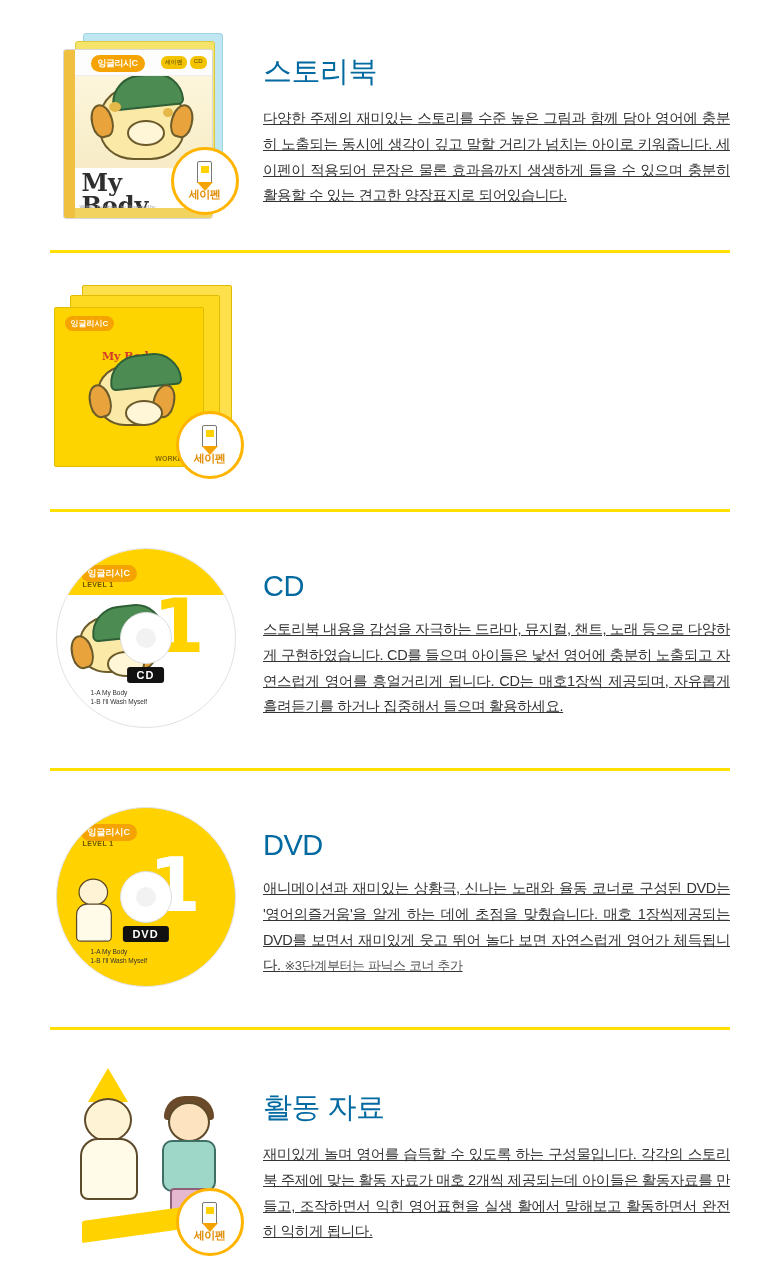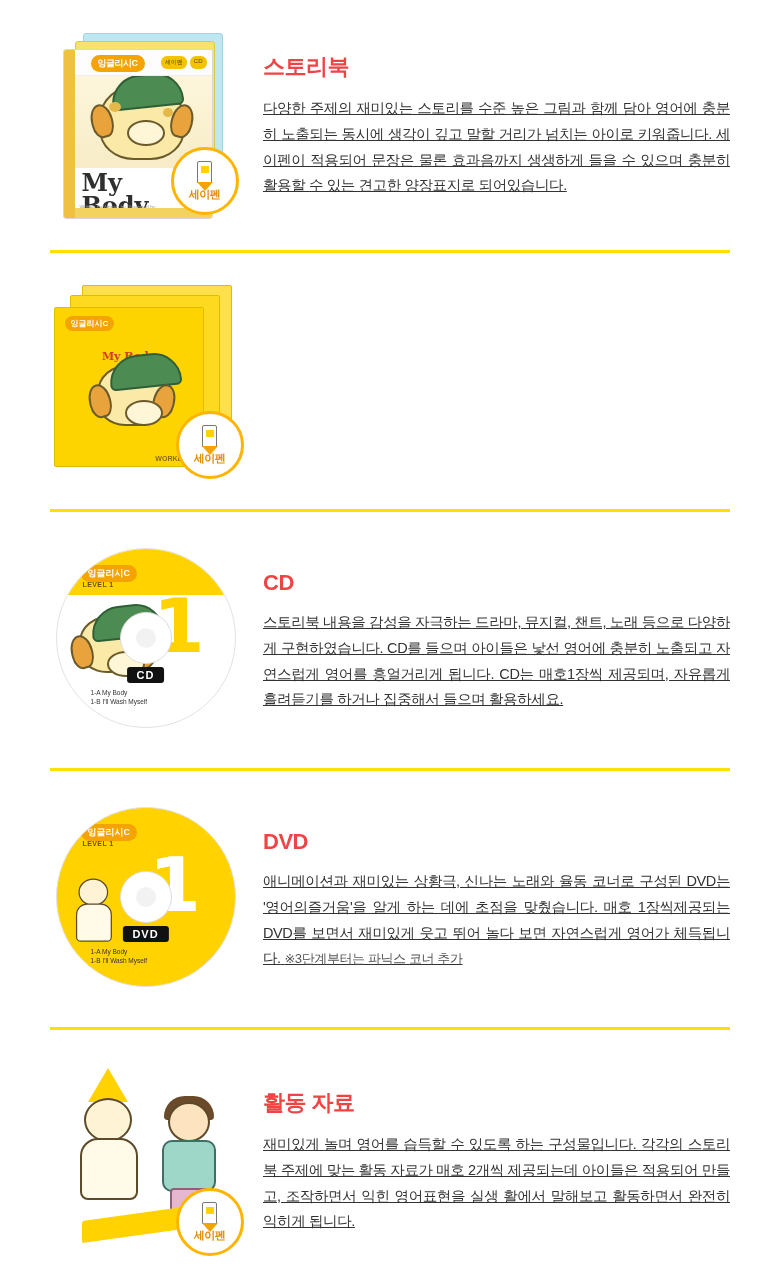--- a/index.html
+++ b/index.html
@@ -28,24 +28,24 @@
     align-items: center;
     justify-content: center;
     text-decoration: underline;
   }
   .content {
     flex: 1 1 auto;
     padding-left: 18px;
     padding-top: 30px;
   }
   .sec-title {
-    font-size: 22px;
-    font-weight: bold;
+    font-size: 29px;
+    font-weight: normal;
     letter-spacing: -0.5px;
-    color: #ef4444;
+    color: #0369a1;
     margin-bottom: 14px;
   }
   .sec-body {
     font-size: 14.5px;
     line-height: 1.78;
     letter-spacing: -0.4px;
     color: #333333;
     text-align: justify;
     text-decoration: underline;
   }
@@ -425,17 +425,17 @@
         <div class="saypen">
           <div class="pen">
               <div class="clip"></div>
             </div>
           <div class="lbl">세이펜</div>
         </div>
       </div>
     </div>
     <div class="content">
       <div class="sec-title">활동 자료</div>
-      <div class="sec-body">재미있게 놀며 영어를 습득할 수 있도록 하는 구성물입니다. 각각의 스토리북 주제에 맞는 활동 자료가 매호 2개씩 제공되는데 아이들은 적용되어 만들고, 조작하면서 익힌 영어표현을 실생 활에서 말해보고 활동하면서 완전히 익히게 됩니다.</div>
+      <div class="sec-body">재미있게 놀며 영어를 습득할 수 있도록 하는 구성물입니다. 각각의 스토리북 주제에 맞는 활동 자료가 매호 2개씩 제공되는데 아이들은 활동자료를 만들고, 조작하면서 익힌 영어표현을 실생 활에서 말해보고 활동하면서 완전히 익히게 됩니다.</div>
     </div>
   </div>
 
 </div>
 
 </body></html>

